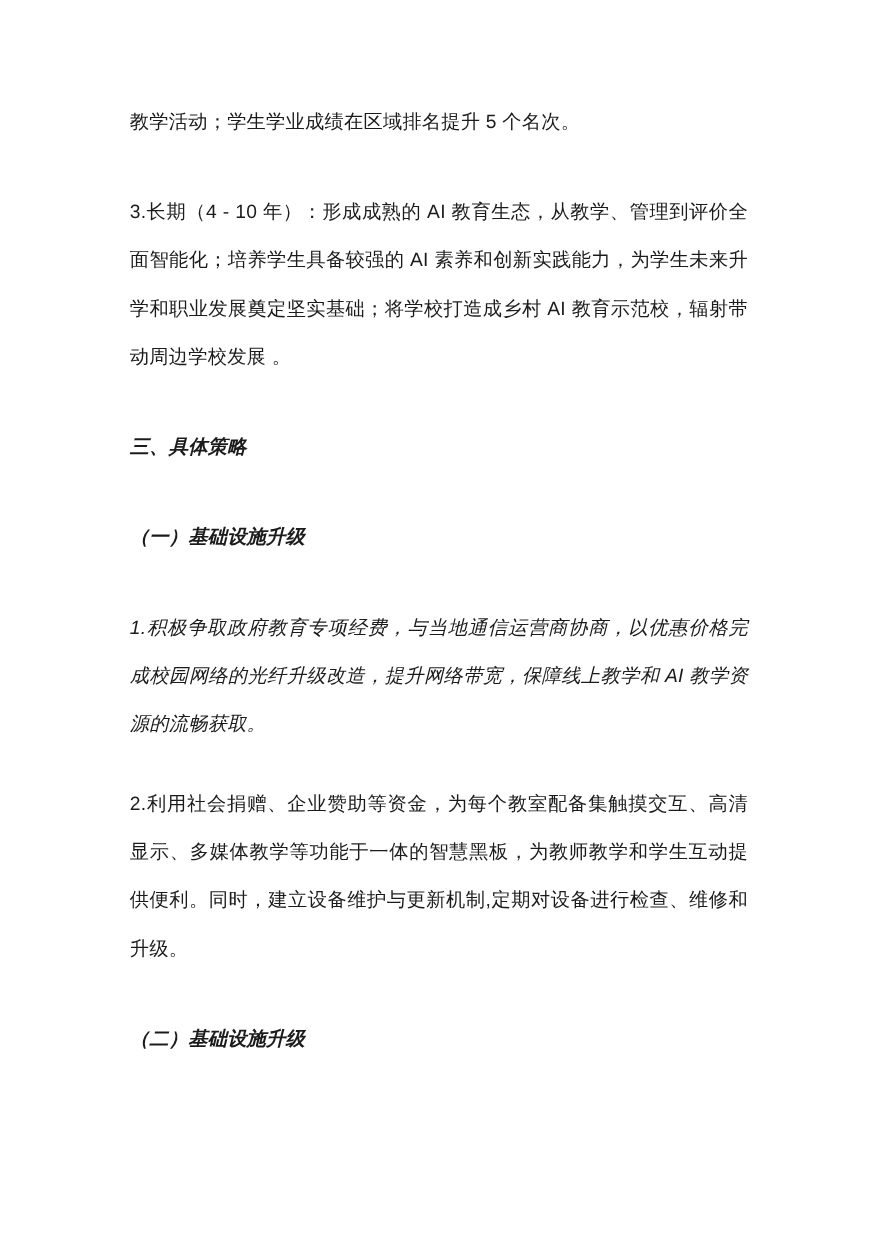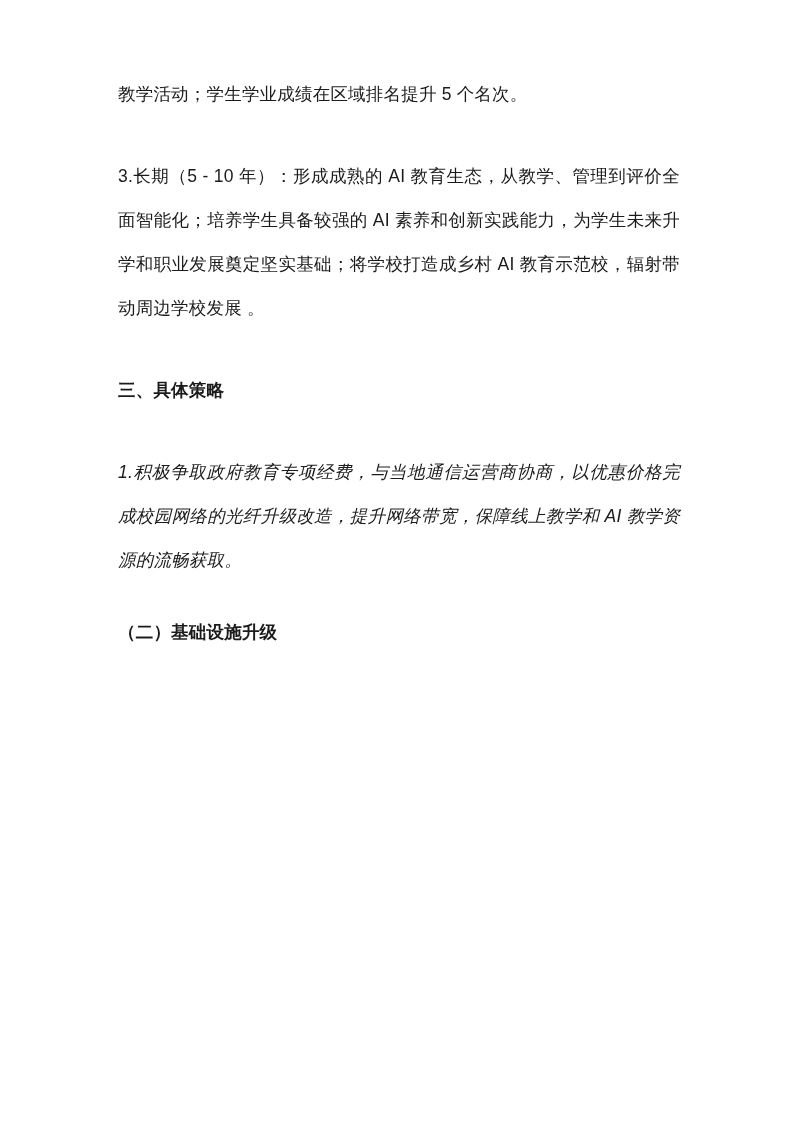--- a/index.html
+++ b/index.html
@@ -12,47 +12,50 @@
     width: 793px;
     height: 1122px;
     background: #ffffff;
     box-sizing: border-box;
     overflow: hidden;
     font-family: "Liberation Sans", "DejaVu Sans", sans-serif;
   }
   .content {
     position: absolute;
     left: 118px;
-    top: 72px;
+    top: 88px;
     width: 562px;
   }
   .para {
     font-size: 17.5px;
     line-height: 44px;
     color: #1b1b1b;
     text-align: justify;
     margin: 0 0 30px 0;
     letter-spacing: 0.2px;
     word-break: break-word;
   }
   .para.heading {
     font-weight: bold;
+    font-style: italic;
   }
   .gap-large {
     margin-bottom: 38px;
   }
   .gap-small {
     margin-bottom: 28px;
     font-style: italic;
   }
 </style>
 </head>
 <body>
 
 <div class="page">
   <div class="content">
     <p class="para gap-large">教学活动；学生学业成绩在区域排名提升 5 个名次。</p>
-    <p class="para gap-large">3.长期（5 - 10 年）：形成成熟的 AI 教育生态，从教学、管理到评价全面智能化；培养学生具备较强的 AI 素养和创新实践能力，为学生未来升学和职业发展奠定坚实基础；将学校打造成乡村 AI 教育示范校，辐射带动周边学校发展 。</p>
+    <p class="para gap-large">3.长期（4 - 10 年）：形成成熟的 AI 教育生态，从教学、管理到评价全面智能化；培养学生具备较强的 AI 素养和创新实践能力，为学生未来升学和职业发展奠定坚实基础；将学校打造成乡村 AI 教育示范校，辐射带动周边学校发展 。</p>
     <p class="para heading gap-large">三、具体策略</p>
+    <p class="para heading gap-large">（一）基础设施升级</p>
     <p class="para gap-small">1.积极争取政府教育专项经费，与当地通信运营商协商，以优惠价格完成校园网络的光纤升级改造，提升网络带宽，保障线上教学和 AI 教学资源的流畅获取。</p>
+    <p class="para gap-large">2.利用社会捐赠、企业赞助等资金，为每个教室配备集触摸交互、高清显示、多媒体教学等功能于一体的智慧黑板，为教师教学和学生互动提供便利。同时，建立设备维护与更新机制,定期对设备进行检查、维修和升级。</p>
     <p class="para heading">（二）基础设施升级</p>
   </div>
 </div>
 
 </body></html>

